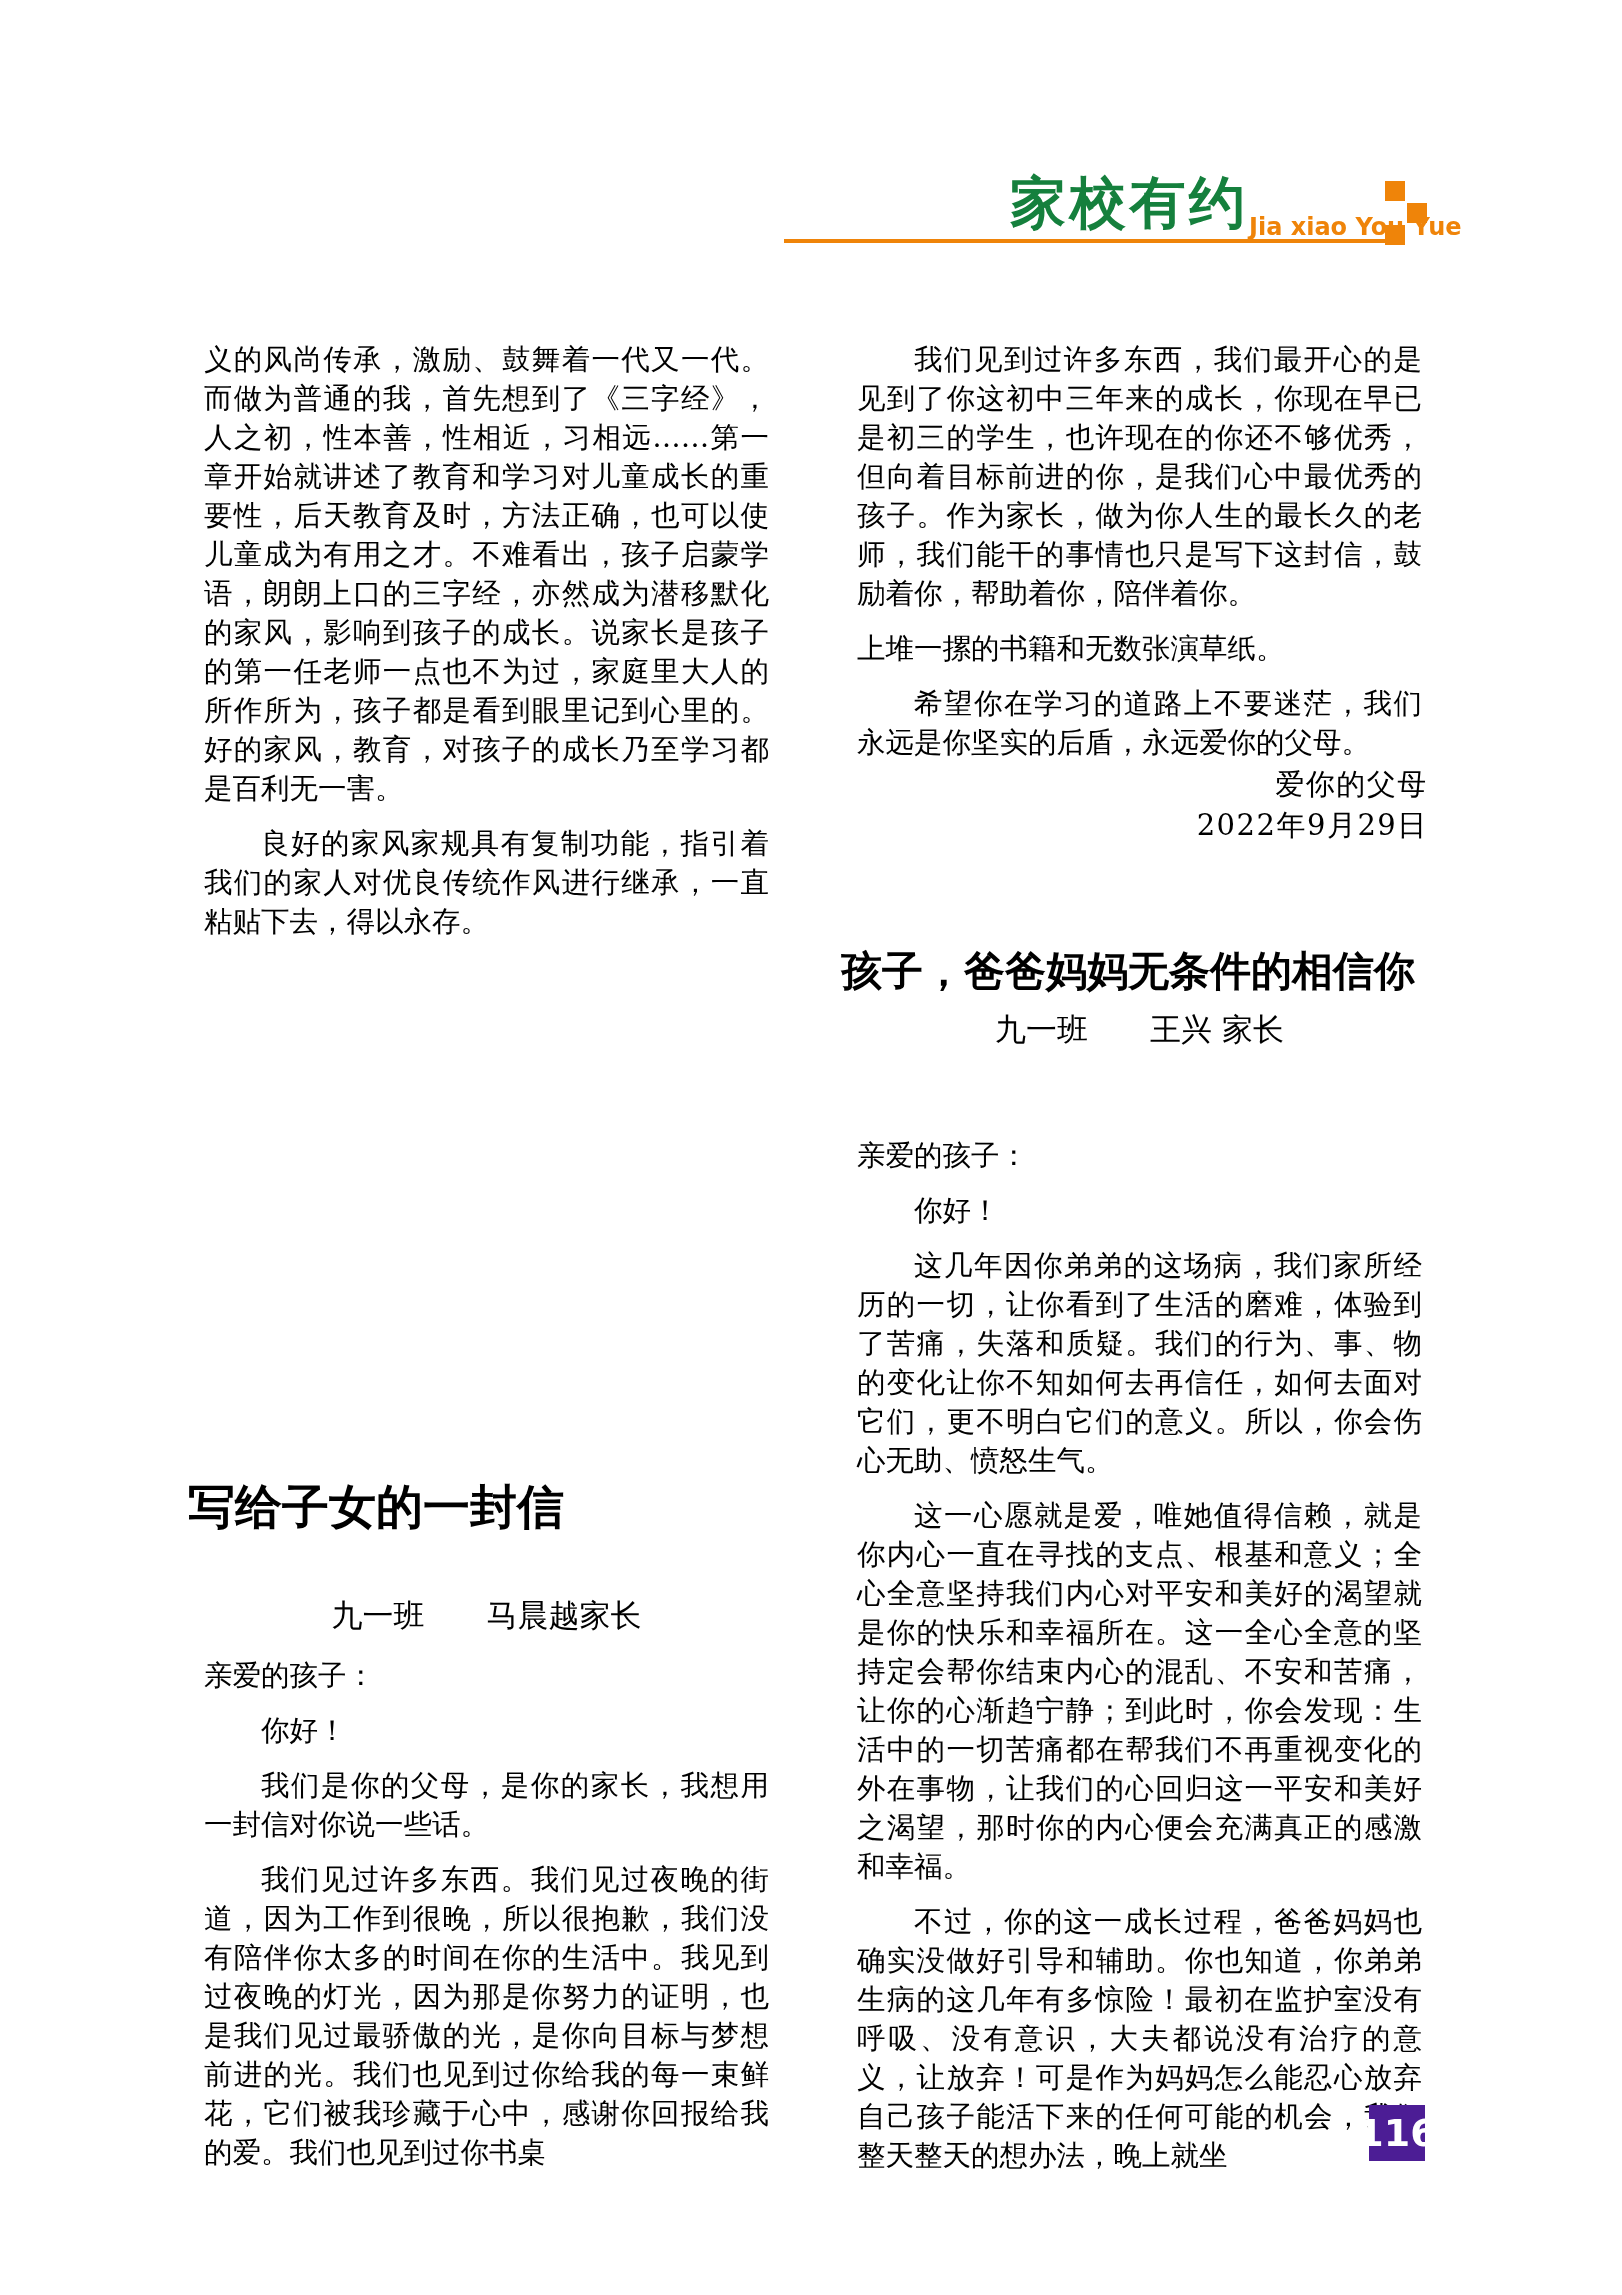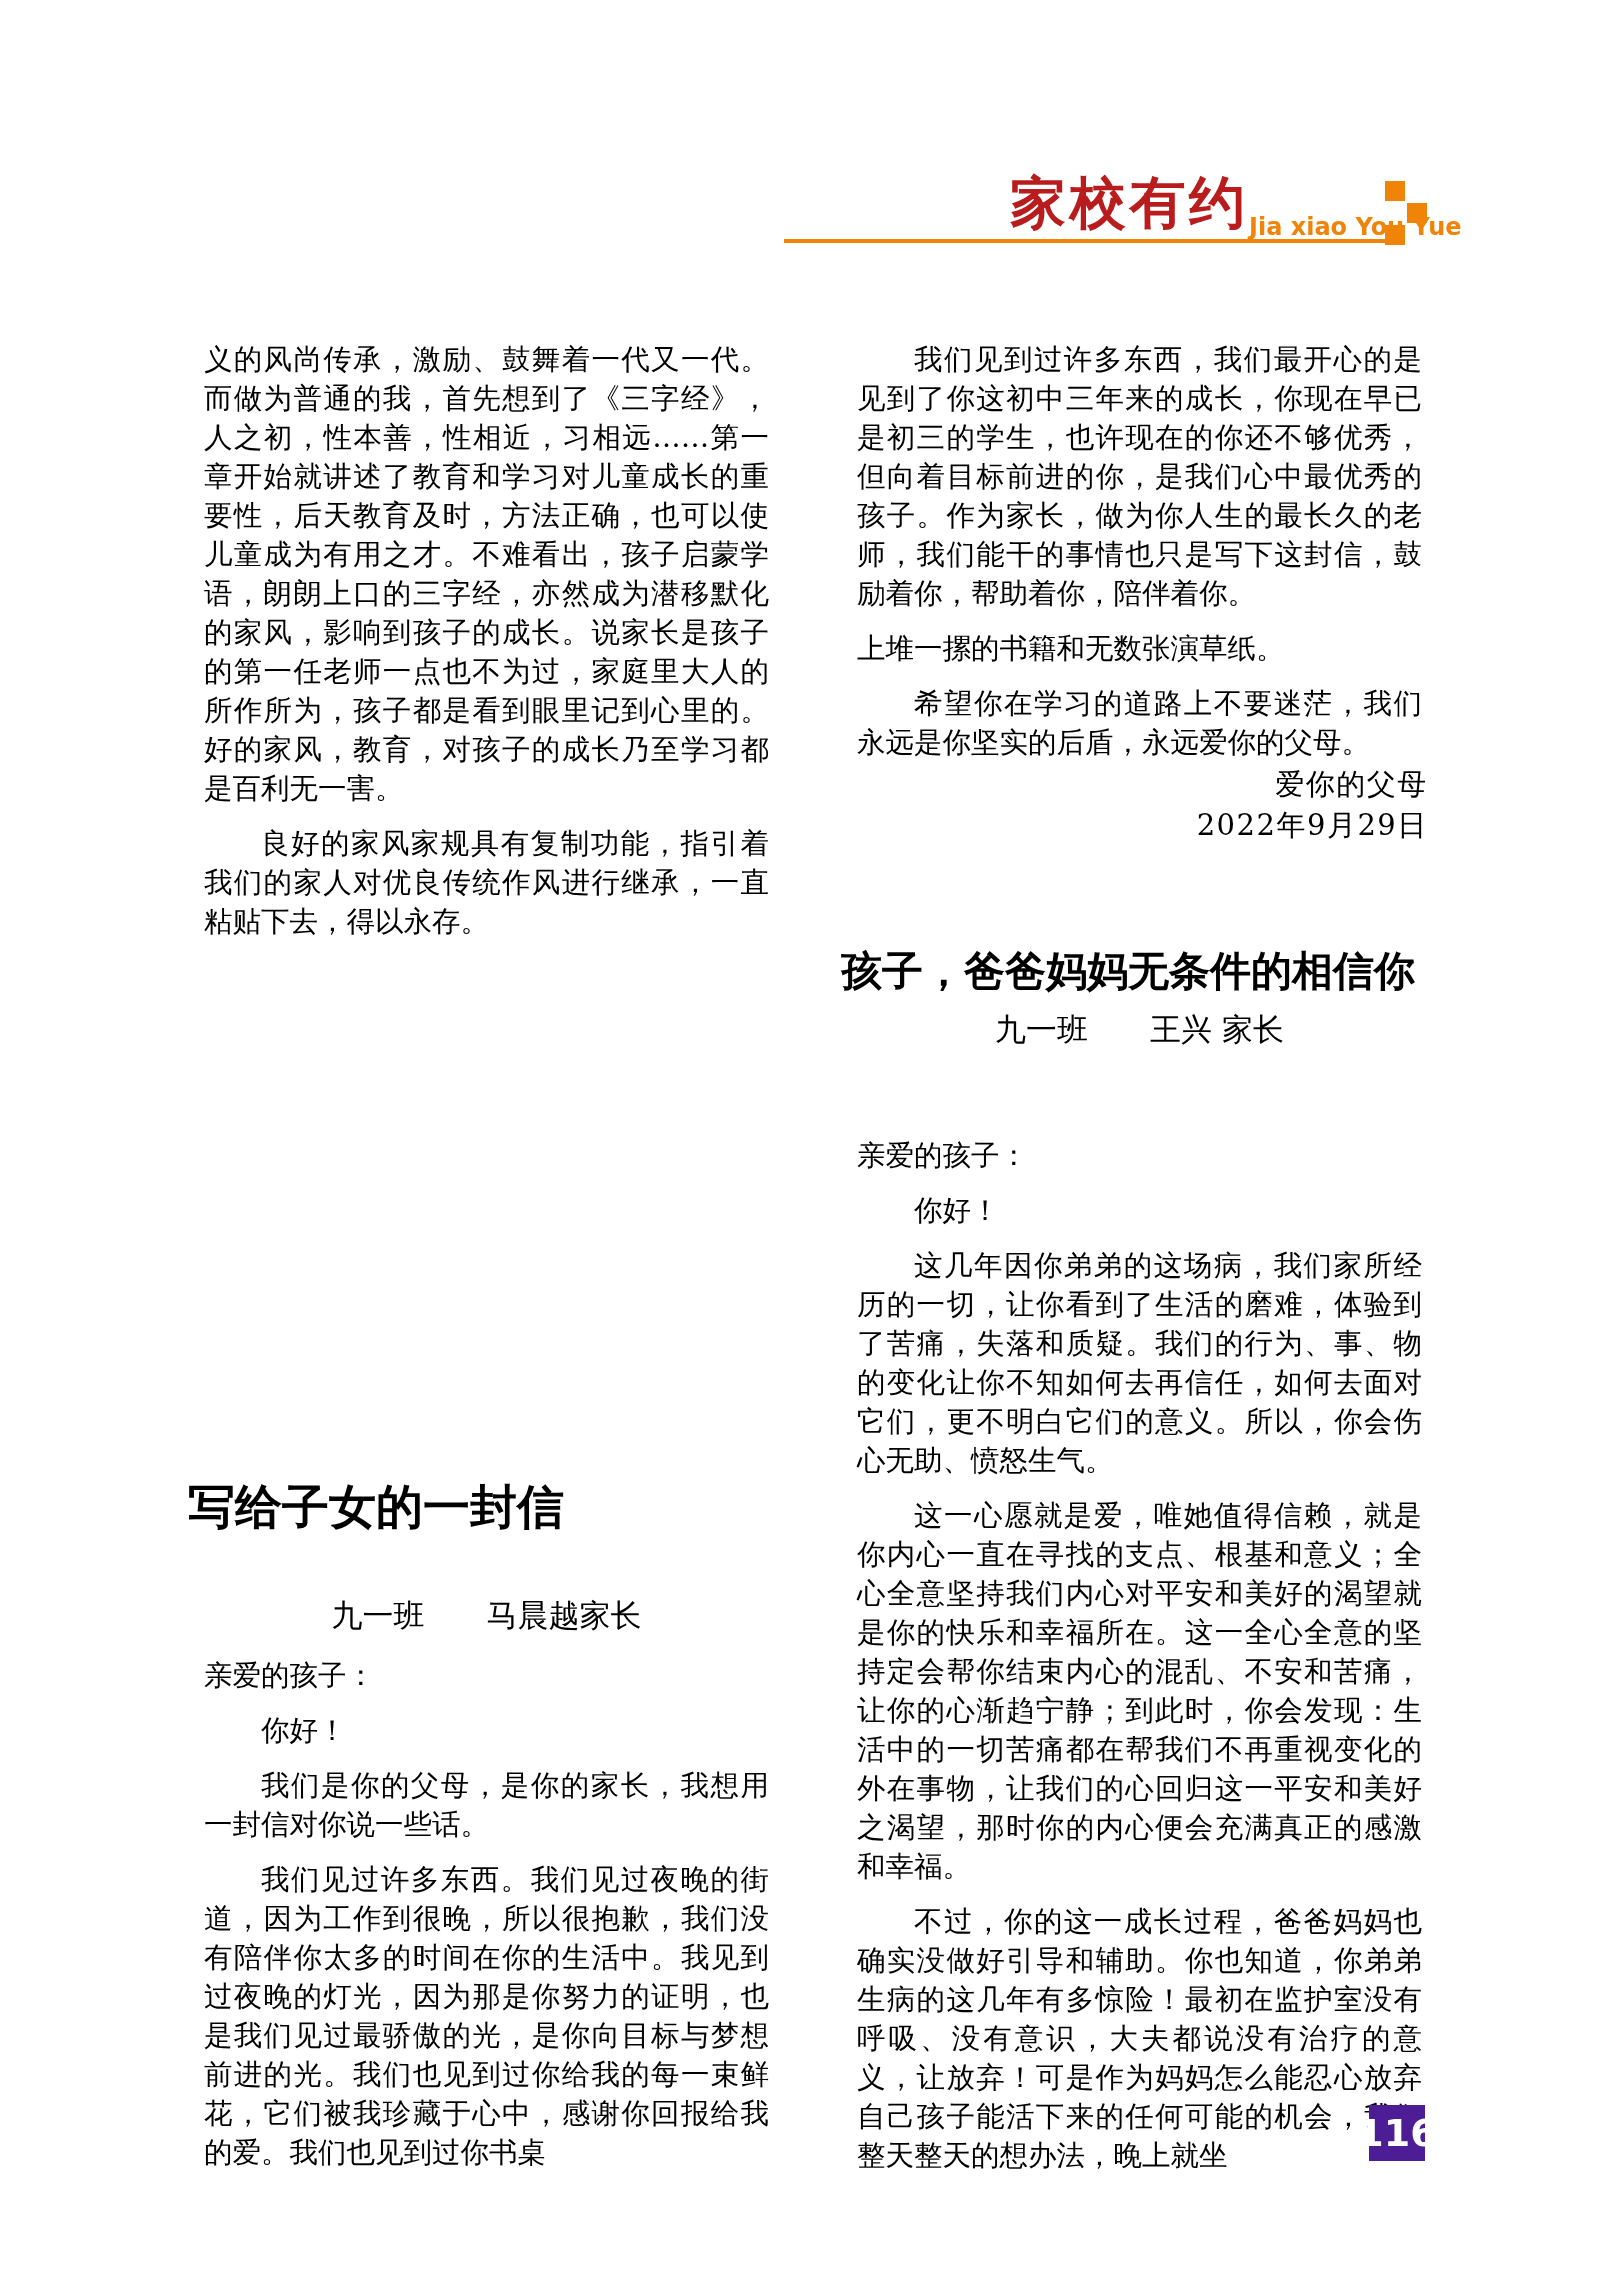--- a/index.html
+++ b/index.html
@@ -60,21 +60,21 @@
     position:absolute;left:1369px;top:2105px;width:56px;height:56px;
     color:#fff;font-family:"DejaVu Sans","Liberation Sans",sans-serif;
     font-size:38px;font-weight:bold;display:flex;align-items:center;justify-content:center;
     line-height:1;
   }
 </style>
 </head>
 <body>
 
 <header>
-  <span class="brand-cn accent-text" style="color: #b91c1c;">家校有约</span>
+  <span class="brand-cn accent-text" style="color: #15803d;">家校有约</span>
   <span class="brand-py accent-text" style="color: rgb(239, 132, 9);">Jia xiao You Yue</span>
   <div class="header-rule accent-bg" style="background: rgb(239, 132, 9);"></div>
   <div class="decor-sq sq1 accent-bg" style="background: rgb(239, 132, 9);"></div>
   <div class="decor-sq sq2 accent-bg" style="background: rgb(239, 132, 9);"></div>
   <div class="decor-sq sq3 accent-bg" style="background: rgb(239, 132, 9);"></div>
 </header>
 
 <section class="col col-left">
   <div class="flow flow-l1">
       <p class="para">义的风尚传承，激励、鼓舞着一代又一代。而做为普通的我，首先想到了《三字经》，人之初，性本善，性相近，习相远……第一章开始就讲述了教育和学习对儿童成长的重要性，后天教育及时，方法正确，也可以使儿童成为有用之才。不难看出，孩子启蒙学语，朗朗上口的三字经，亦然成为潜移默化的家风，影响到孩子的成长。说家长是孩子的第一任老师一点也不为过，家庭里大人的所作所为，孩子都是看到眼里记到心里的。好的家风，教育，对孩子的成长乃至学习都是百利无一害。</p>

